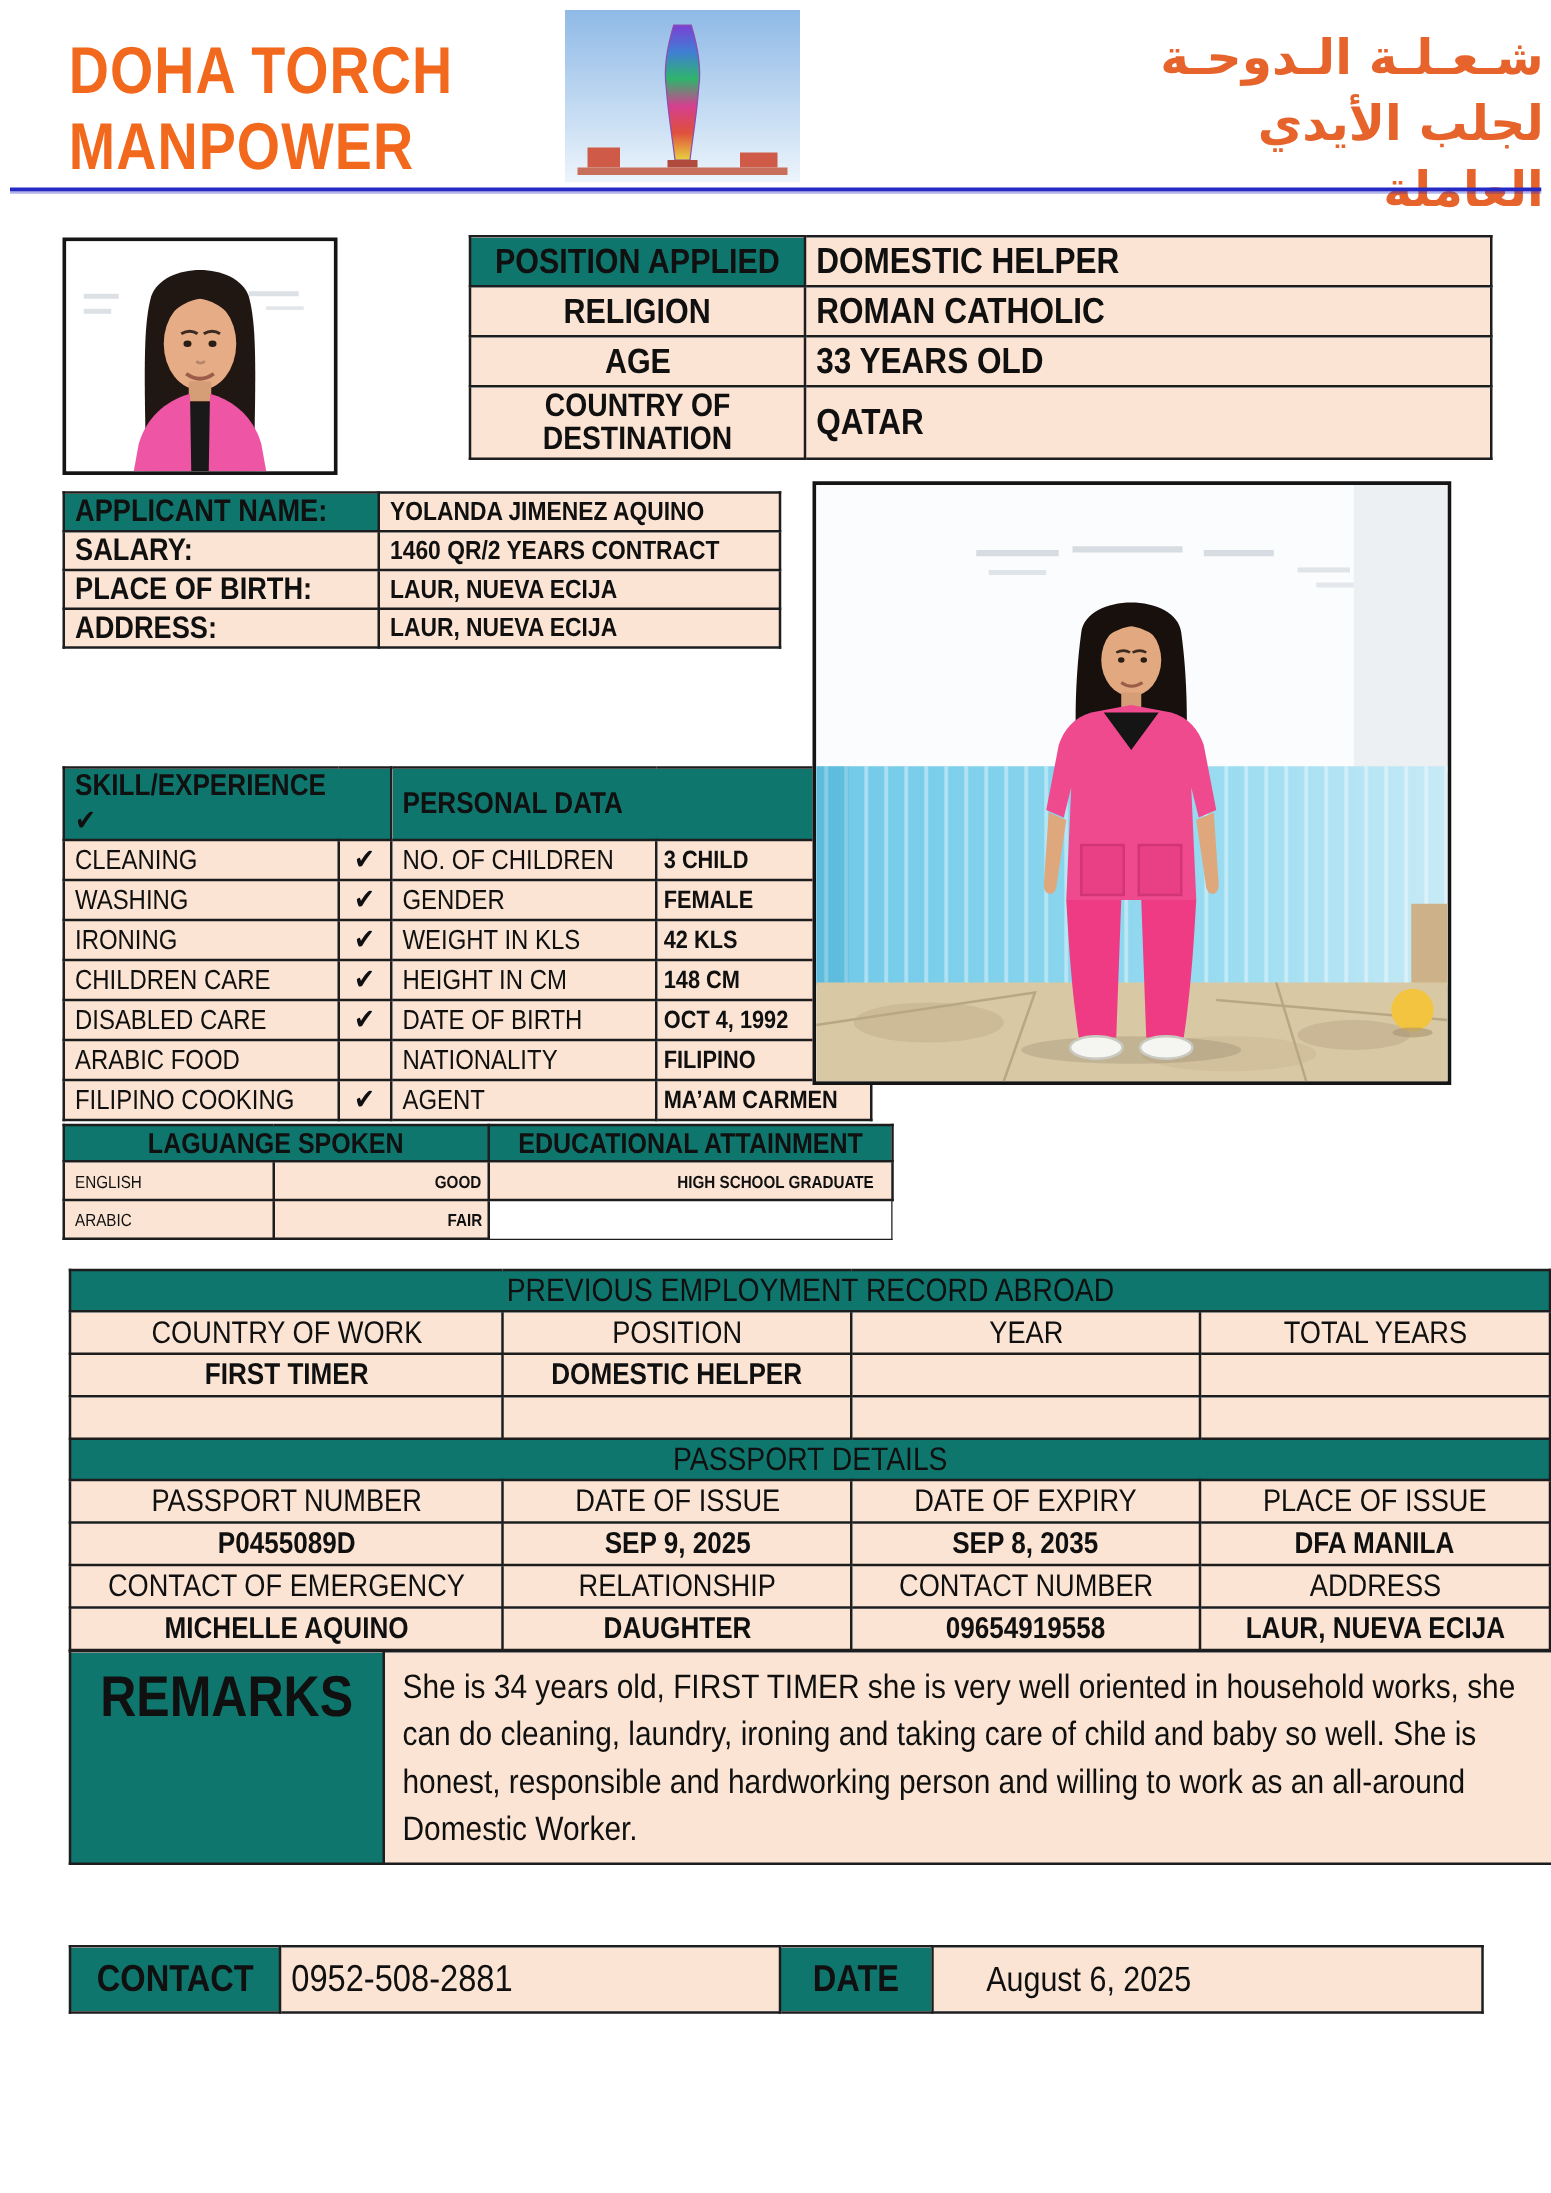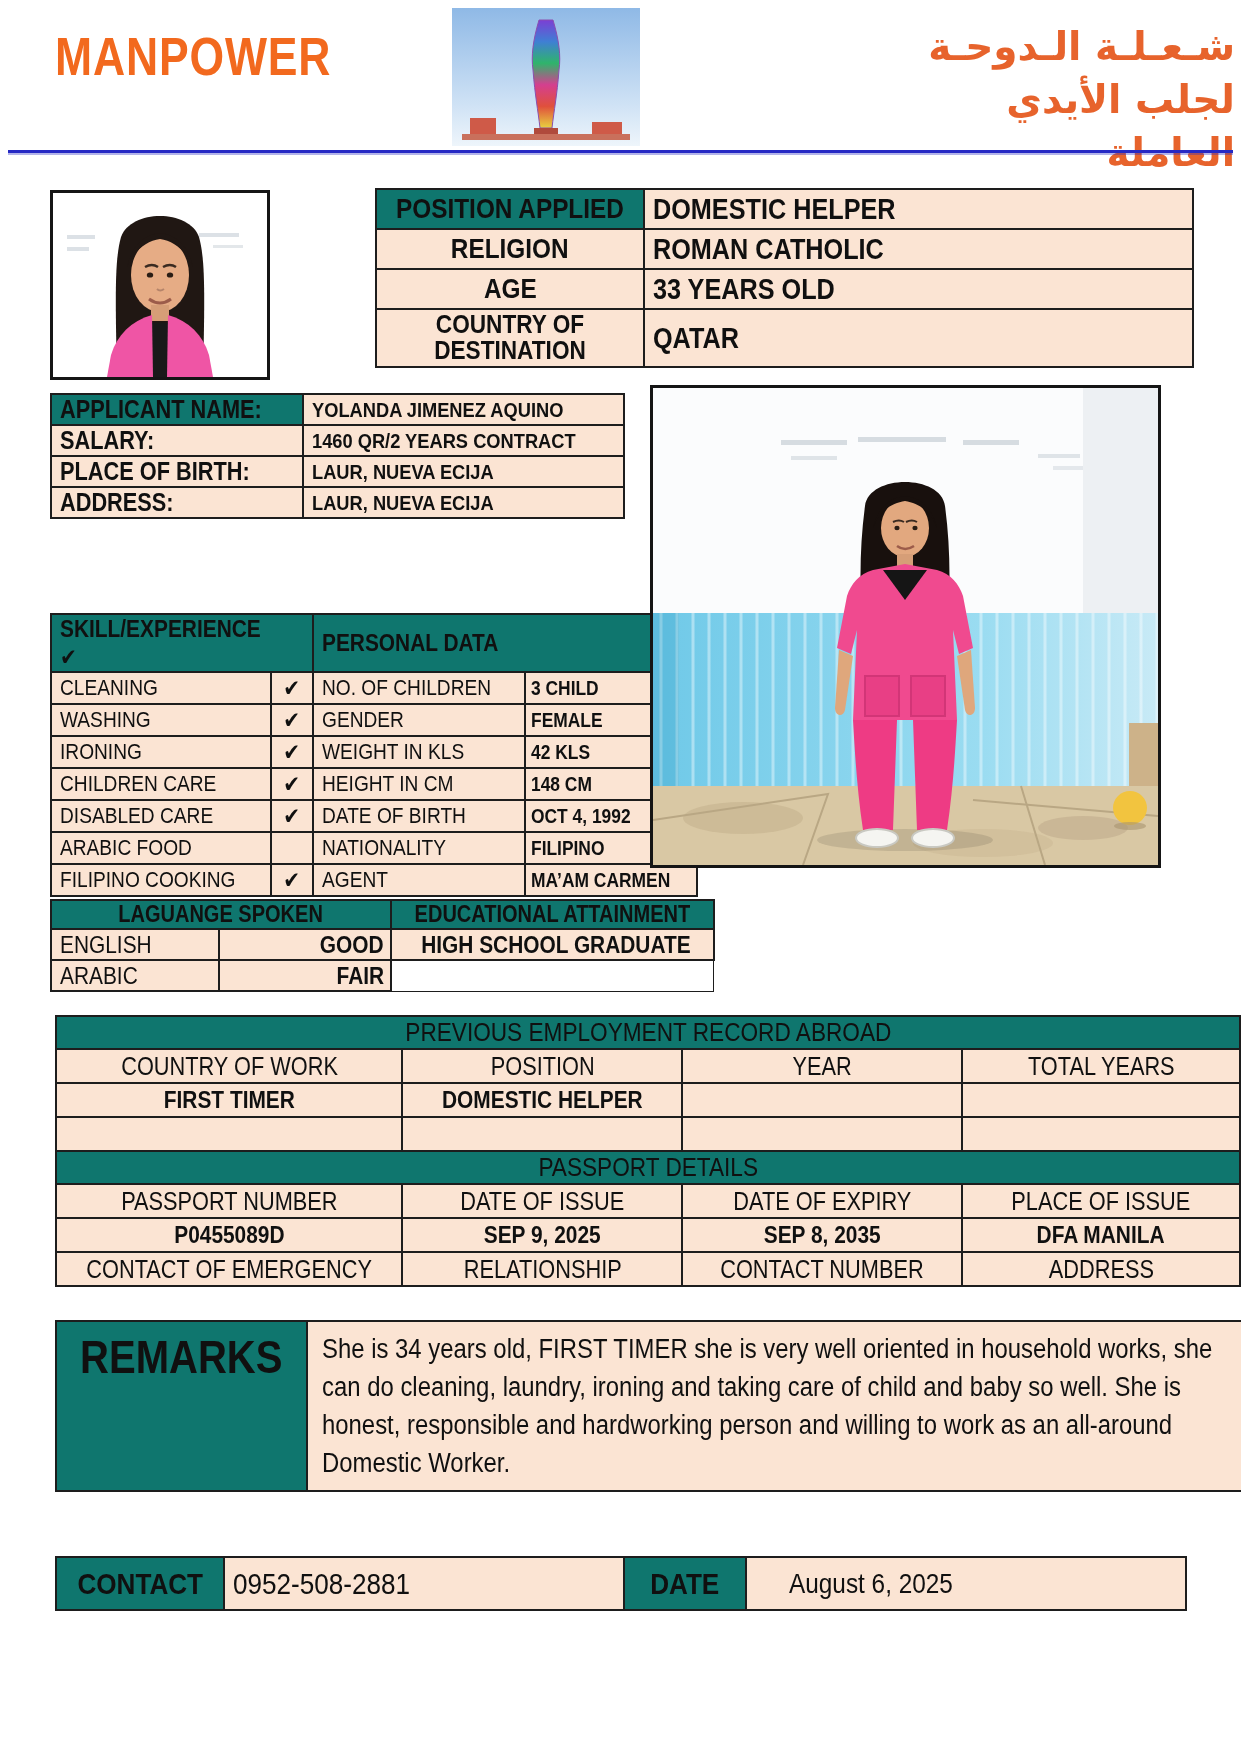--- a/index.html
+++ b/index.html
@@ -47,21 +47,21 @@
   .app .lab{font-size:25px;font-weight:bold;}
   .app .val{font-size:21px;font-weight:bold;}
 
   .skill{position:absolute;left:50px;top:613px;}
   .skill td{font-size:22px;}
   .skill td.hd{font-size:24px;font-weight:bold;}
   .skill .val{font-weight:bold;font-size:20px;padding:0 5px;}
   .chk{font-family:"DejaVu Sans",sans-serif;font-weight:bold;font-size:23px;}
 
   .lang{position:absolute;left:50px;top:899px;}
-  .lang td{font-size:24px;}
+  .lang td{font-size:14px;}
   .lang td.hd{font-size:23px;font-weight:bold;}
   .lang .lvl,.lang .edu{font-weight:bold;text-align:right;}
 
   .emp{position:absolute;left:55px;top:1015px;}
   .emp td{text-align:center;}
   .emp td.hd{font-weight:normal;font-size:26px;}
   .emp .colhd{font-size:25px;}
   .emp .val{font-weight:bold;font-size:24px;}
 
   .rem{position:absolute;left:55px;top:1320px;}
@@ -74,20 +74,21 @@
   .foot td{font-size:30px;}
   .foot td.hd{font-weight:bold;text-align:center;}
   .foot .dateval{font-size:28px;padding-left:42px;}
 </style>
 </head>
 <body>
 
 <div class="page">
 
   <div class="brand">
+    <div><span class="b">DOHA TORCH</span></div>
     <div><span class="b">MANPOWER</span></div>
   </div>
 
   <div class="torch">
     <svg viewBox="0 0 188 138">
       <defs>
         <linearGradient id="sky" x1="0" y1="0" x2="0" y2="1">
           <stop offset="0" stop-color="#8fb9e6"></stop>
             <stop offset="0.7" stop-color="#cfe2f5"></stop>
             <stop offset="1" stop-color="#eef5fb"></stop>
@@ -372,20 +373,26 @@
       <td class="val"><span class="b">SEP 9, 2025</span></td>
       <td class="val"><span class="b">SEP 8, 2035</span></td>
       <td class="val"><span class="b">DFA MANILA</span></td>
     </tr>
     <tr style="height:34px">
       <td class="colhd"><span class="b">CONTACT OF EMERGENCY</span></td>
       <td class="colhd"><span class="b">RELATIONSHIP</span></td>
       <td class="colhd"><span class="b">CONTACT NUMBER</span></td>
       <td class="colhd"><span class="b">ADDRESS</span></td>
     </tr>
+    <tr style="height:34px">
+      <td class="val"><span class="b">MICHELLE AQUINO</span></td>
+      <td class="val"><span class="b">DAUGHTER</span></td>
+      <td class="val"><span class="b">09654919558</span></td>
+      <td class="val"><span class="b">LAUR, NUEVA ECIJA</span></td>
+    </tr>
   </tbody>
     </table>
 
   <table class="rem">
     <colgroup>
         <col style="width:218px">
         <col style="width:912px">
       </colgroup>
     <tbody>
         <tr style="height:163px">

